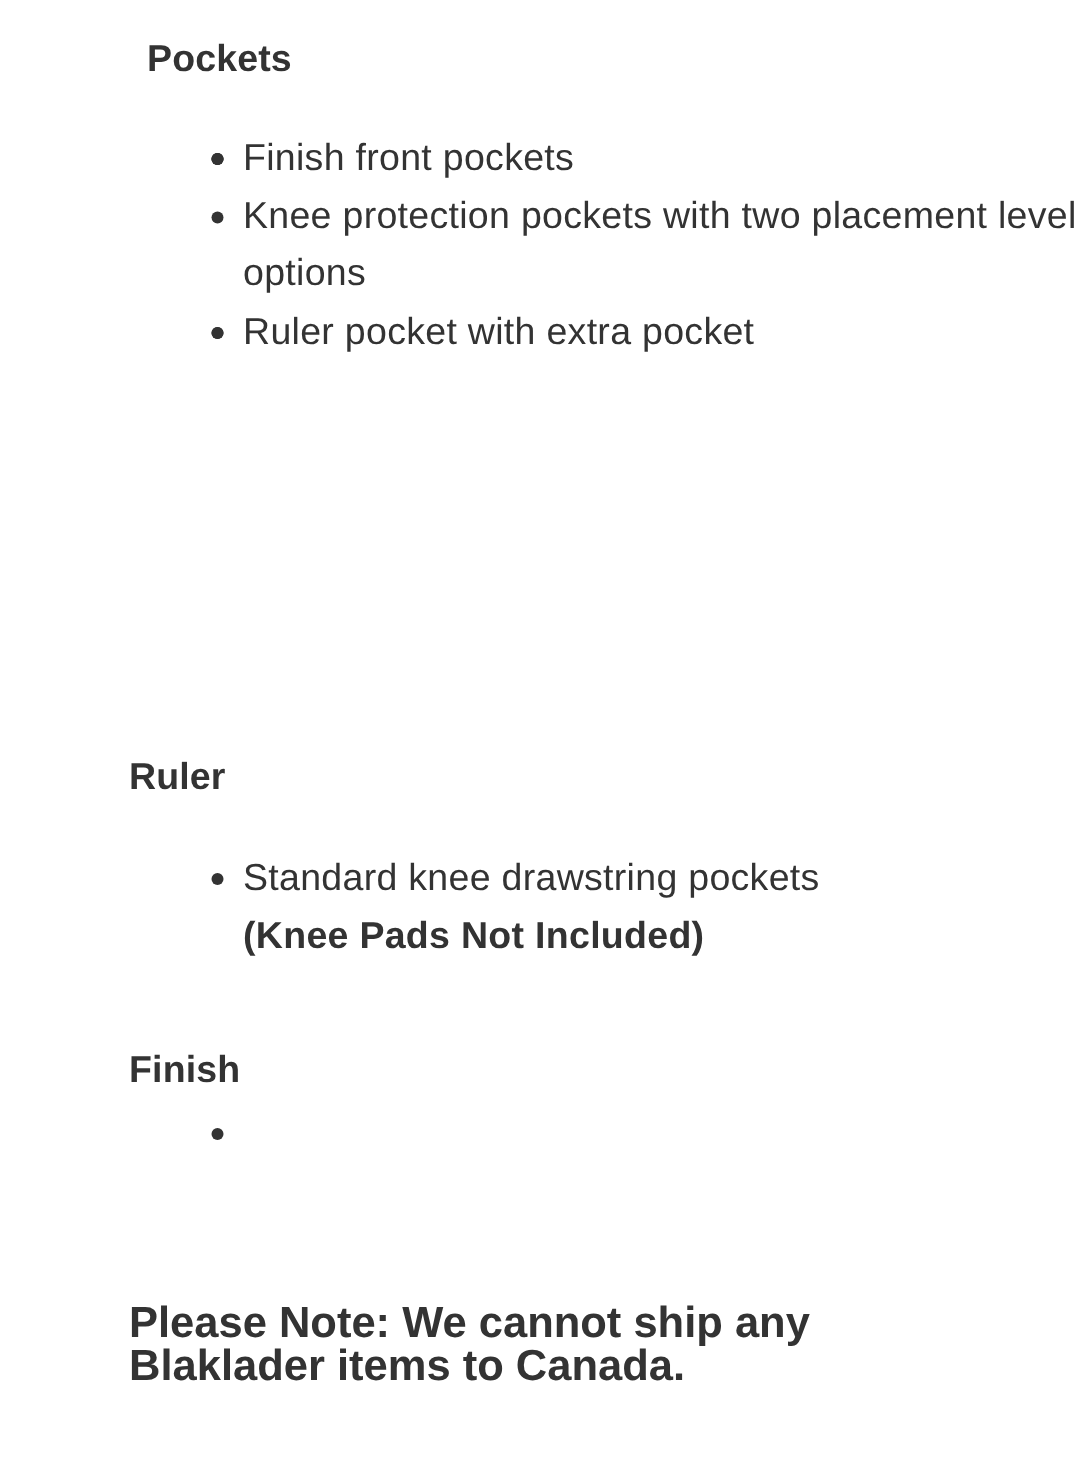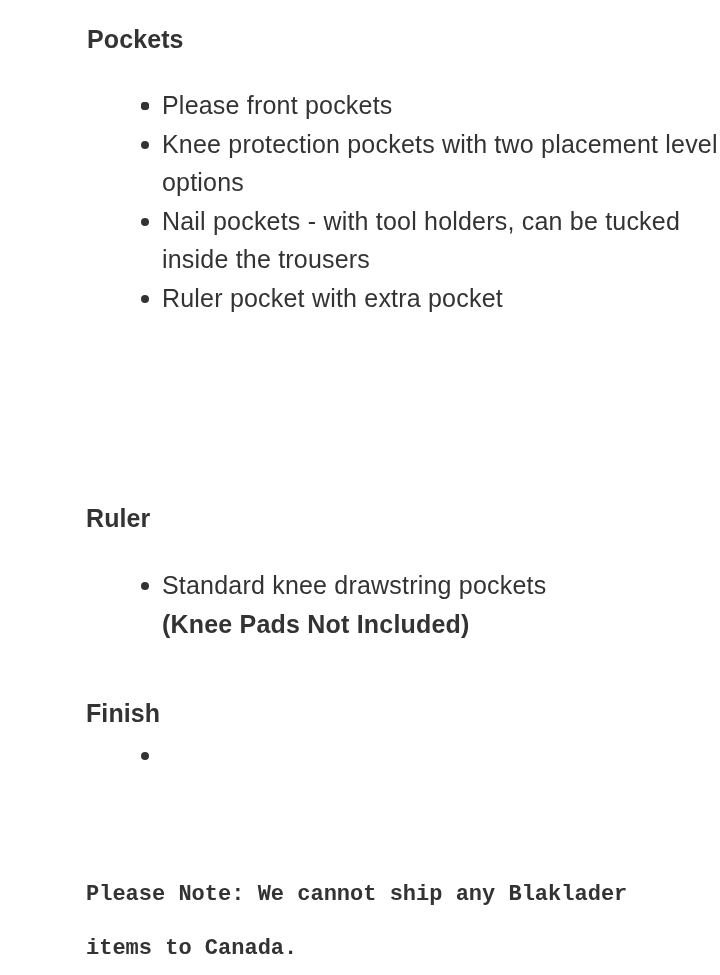--- a/index.html
+++ b/index.html
@@ -44,38 +44,37 @@
       left: -21px;
       top: 16px;
       width: 8px;
       height: 8px;
       border-radius: 50%;
       background: #333333;
     }
     .bold { font-weight: bold; }
     .note {
       font-weight: bold;
-      font-size: 22px;
-      line-height: 54px;
+      font-size: 29px;
+      line-height: 29px;
       margin: 0;
-      font-family: Liberation Mono, monospace;
     }
   </style>
 </head>
 <body>
 
 <div class="content">
 
-  <h3 class="section-title" style="position:absolute; top:20px; left:1px;">Pockets</h3>
+  <h3 class="section-title" style="position:absolute; top:20px; left:12px;">Pockets</h3>
   <ul class="feature-list" style="position:absolute; top:86px; left:0; width:560px;">
     <li><span class="bullet"></span></li>
     <li><span class="bullet"></span></li>
-    <li><span class="bullet"></span><span>Please front pockets</span></li>
+    <li><span class="bullet"></span><span>Finish front pockets</span></li>
     <li><span class="bullet"></span><span>Knee protection pockets with two placement level options</span></li>
-    <li><span class="bullet"></span><span>Nail pockets - with tool holders, can be tucked inside the trousers</span></li>
+    <li><span class="bullet"></span></li>
     <li><span class="bullet"></span><span>Ruler pocket with extra pocket</span></li>
   </ul>
 
   <h3 class="section-title" style="position:absolute; top:499px; left:0;">Ruler</h3>
   <ul class="feature-list" style="position:absolute; top:566px; left:0; width:560px;">
     <li><span class="bullet"></span><span>Standard knee drawstring pockets</span><br><span class="bold">(Knee Pads Not Included)</span></li>
   </ul>
 
   <h3 class="section-title" style="position:absolute; top:670px; left:0;margin-top:24px;">Finish</h3>
   <ul class="feature-list" style="position:absolute; top:736px; left:0; width:560px;">

